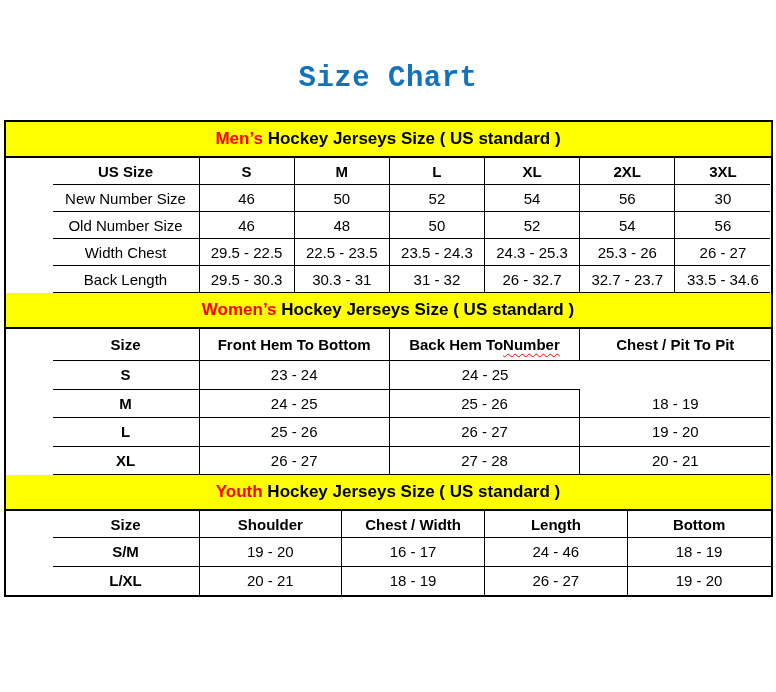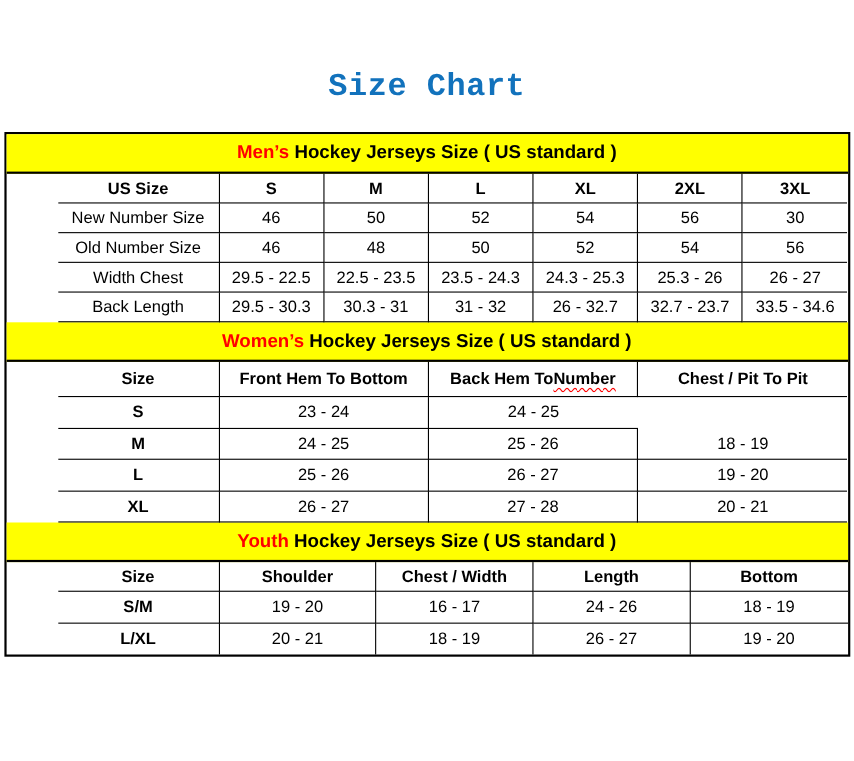--- a/index.html
+++ b/index.html
@@ -157,21 +157,21 @@
         <div class="cell">Size</div>
         <div class="cell">Shoulder</div>
         <div class="cell">Chest / Width</div>
         <div class="cell">Length</div>
         <div class="cell">Bottom</div>
       </div>
       <div class="row youth">
         <div class="cell bold">S/M</div>
         <div class="cell">19 - 20</div>
         <div class="cell">16 - 17</div>
-        <div class="cell">24 - 26</div>
+        <div class="cell">24 - 46</div>
         <div class="cell">18 - 19</div>
       </div>
       <div class="row youth last">
         <div class="cell bold">L/XL</div>
         <div class="cell">20 - 21</div>
         <div class="cell">18 - 19</div>
         <div class="cell">26 - 27</div>
         <div class="cell">19 - 20</div>
       </div>
     </div>

